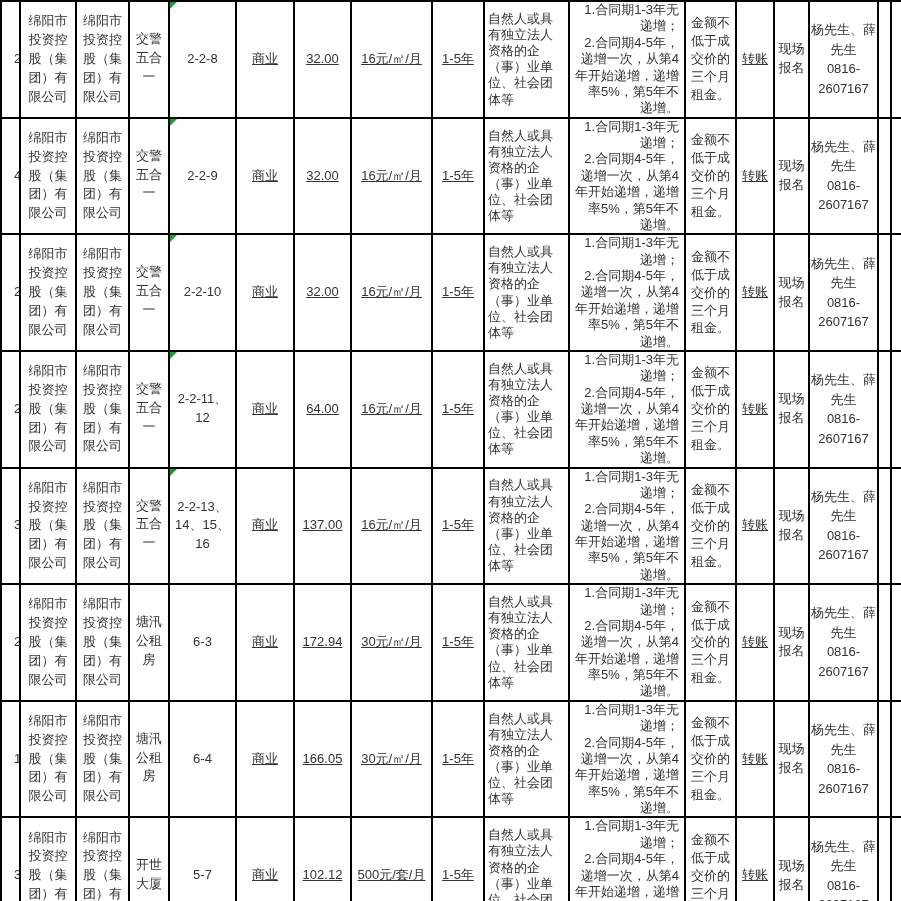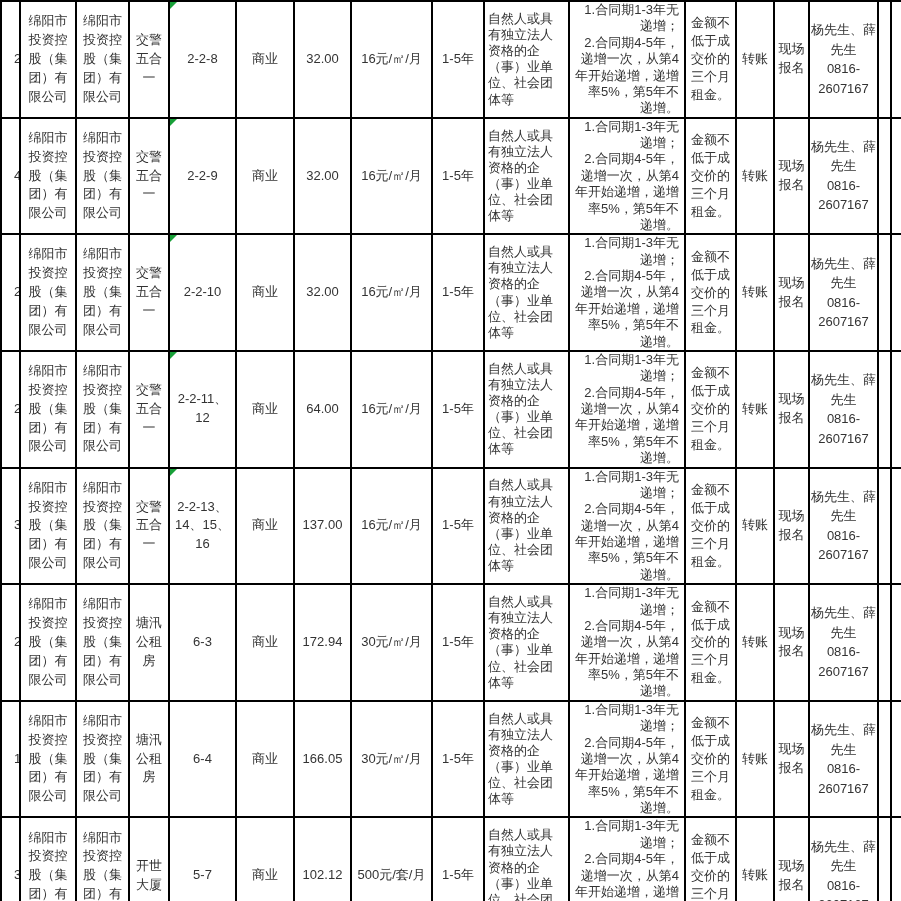--- a/index.html
+++ b/index.html
@@ -28,23 +28,23 @@
     color:var(--text-color);
     overflow:hidden;
     padding:0 2px;
     position:relative;
     word-break:normal;
     line-break:strict;
   }
   td:last-child{border-right:none;}
   .cell-no{padding:12px;}
   .cell-owner,.cell-manager{padding:0 3px;}
-  .cell-location{padding:0 2px;}
+  .cell-location{padding:0 2px;font-family:Liberation Mono, monospace;}
   .cell-unit{padding:0 4px;}
-  .cell-usage,.cell-area,.cell-price,.cell-term,.cell-payment{white-space:nowrap;}
+  .cell-usage,.cell-area,.cell-price,.cell-term,.cell-payment{white-space:nowrap;text-decoration:underline;}
   .cell-qual{
     text-align:left;padding:0 3px;line-height:1.24;border-radius:11px;
   }
   .cell-incr{
     text-align:right;padding:0 5px;line-height:1.26;white-space:pre-wrap;
   }
   .cell-deposit{padding:7px 4px;line-height:1.38;}
   .cell-contact{padding:0 0;white-space:pre-wrap;line-height:1.5;}
   .flag{
     position:absolute;top:0;left:0;width:0;height:0;

